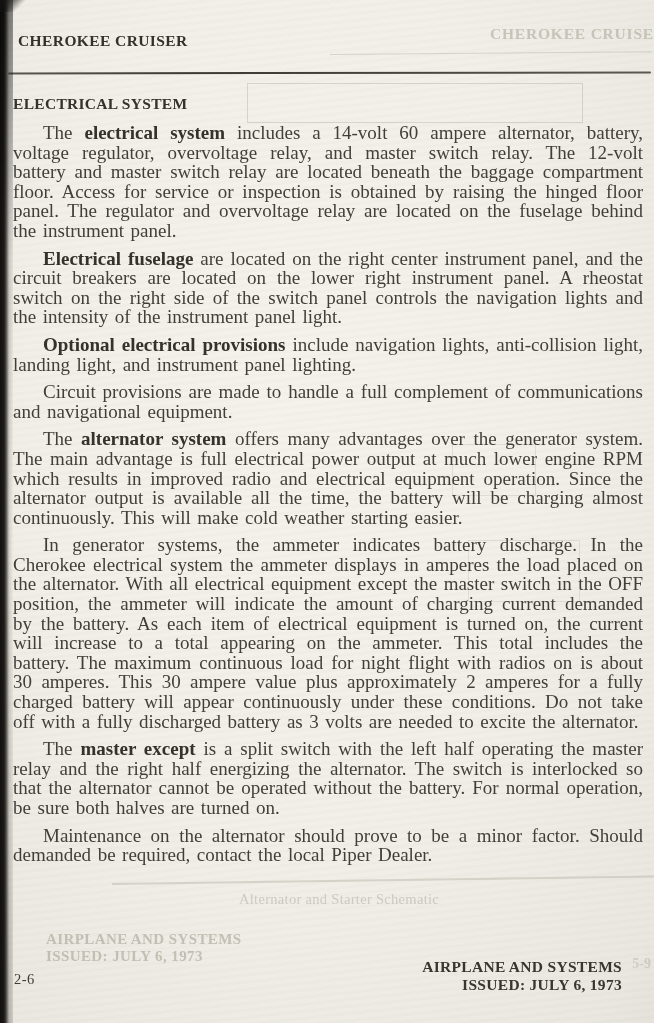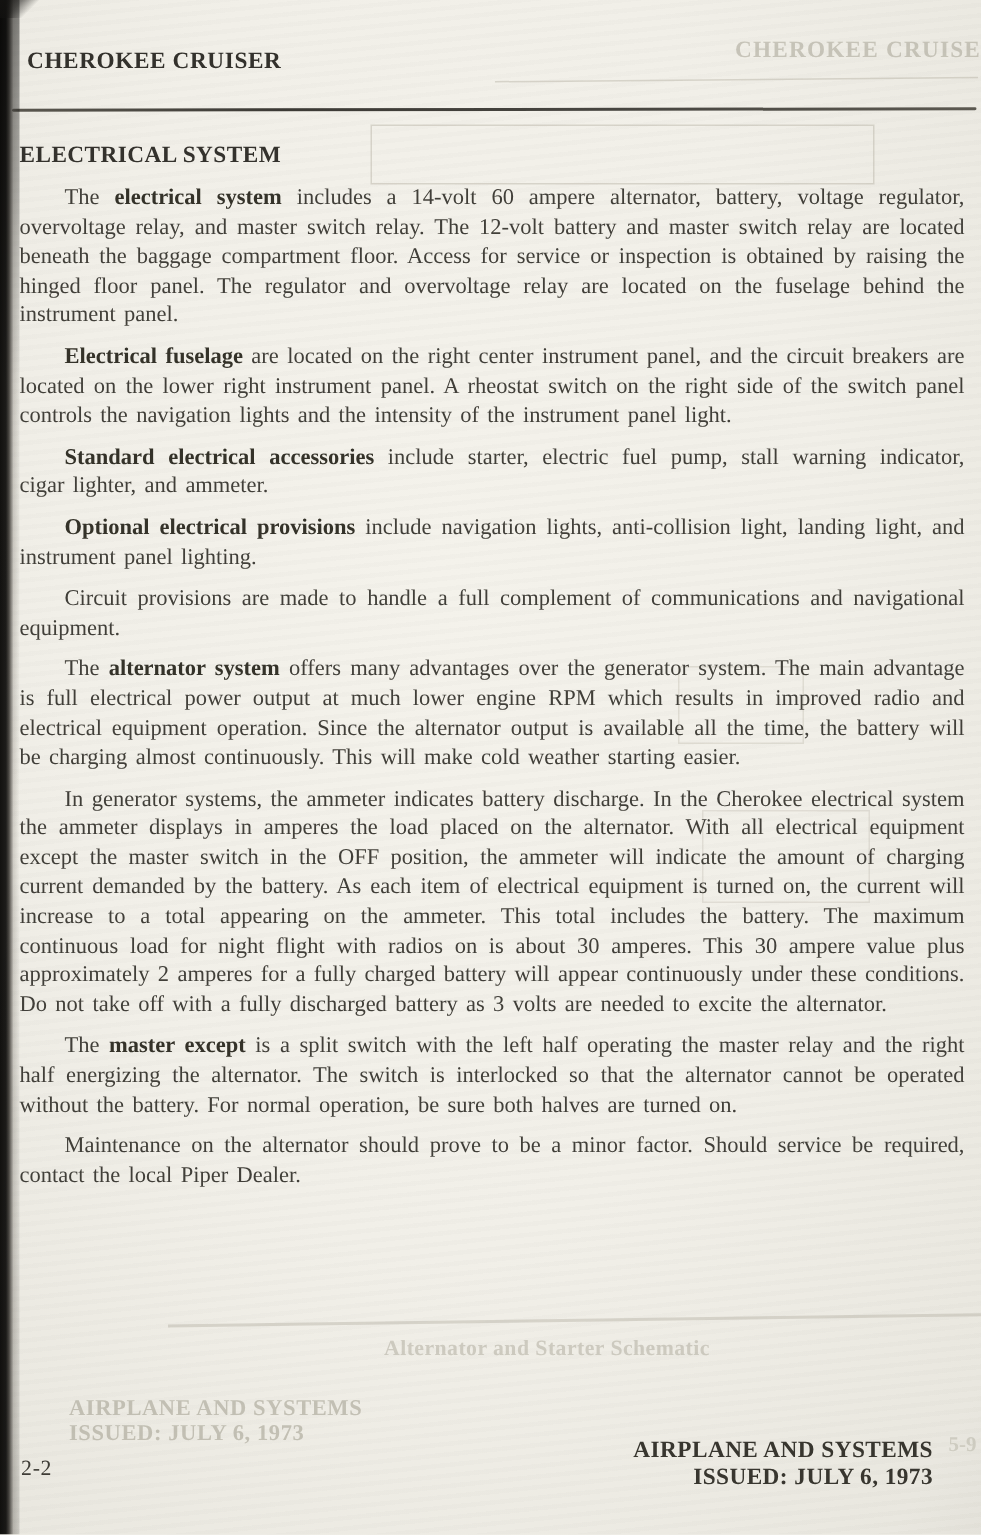--- a/index.html
+++ b/index.html
@@ -39,43 +39,43 @@
     position: absolute; left: 8px; right: 3px; top: 72px; height: 2px;
     background: linear-gradient(90deg, #5a574f, #3c3a35 28%, #474540 62%, #5b5850);
     border-radius: 1px; transform: rotate(-0.08deg);
   }
   .section-heading {
     position: absolute; left: 13px; top: 95px;
     font-size: 15.5px; font-weight: bold; letter-spacing: 0.3px; color: #34322d;
   }
   .content {
     position: absolute; left: 13px; top: 123px; width: 630px;
-    font-size: 15px; line-height: 19.6px; color: #413f39;
+    font-size: 19px; line-height: 19.6px; color: #413f39;
     text-align: justify; word-spacing: 1.8px;
   }
   .para { margin: 0 0 8px 0; text-indent: 30px; }
   .para .lead { font-weight: bold; color: #343229; }
   .footer-right {
     position: absolute; right: 32px; top: 958px; text-align: right;
     font-size: 15.5px; font-weight: bold; line-height: 17.5px;
     letter-spacing: 0.3px; color: #38362f;
   }
   .footer-page-number {
     position: absolute; left: 14px; top: 971px;
     font-size: 14.5px; color: #3e3c36; letter-spacing: 0.5px;
   }
   
   .ghost-footer {
     position: absolute; left: 46px; top: 931px;
     font-size: 15px; font-weight: bold; line-height: 17px;
     letter-spacing: 0.4px; color: rgba(168,164,150,0.62);
   }
   .ghost-caption {
-    position: absolute; left: 256px; top: 891px;
-    font-size: 14.5px; font-weight: bold; letter-spacing: 0.3px;
+    position: absolute; left: 239px; top: 891px;
+    font-size: 14.5px; font-weight: normal; letter-spacing: 0.3px;
     color: rgba(172,168,154,0.5);
   }
   .ghost-pagenum {
     position: absolute; right: 3px; top: 956px;
     font-size: 14px; font-weight: bold; color: rgba(176,172,158,0.45);
   }
   .ghost-box1 {
     position: absolute; left: 247px; top: 83px; width: 336px; height: 40px;
     border: 1px solid rgba(176,172,158,0.42);
   }
@@ -120,29 +120,28 @@
 </div>
 <div class="ghost-pagenum">5-9</div>
 
 <div class="header-title">CHEROKEE CRUISER</div>
 <div class="rule"></div>
 <div class="section-heading">ELECTRICAL SYSTEM</div>
 
 <div class="content">
   <p class="para"><span>The </span><b class="lead">electrical system</b><span> includes a 14-volt 60 ampere alternator, battery, voltage regulator, overvoltage relay, and master switch relay. The 12-volt battery and master switch relay are located beneath the baggage compartment floor. Access for service or inspection is obtained by raising the hinged floor panel. The regulator and overvoltage relay are located on the fuselage behind the instrument panel.</span></p>
   <p class="para"><span></span><b class="lead">Electrical fuselage</b><span> are located on the right center instrument panel, and the circuit breakers are located on the lower right instrument panel. A rheostat switch on the right side of the switch panel controls the navigation lights and the intensity of the instrument panel light.</span></p>
-  <p class="para"><span></span><b class="lead">Standard electrical accessories</b><span> include starter, electric fuel pump, stall warning indicator, cigar lighter, and ammeter.</span></p>
   <p class="para"><span></span><b class="lead">Optional electrical provisions</b><span> include navigation lights, anti-collision light, landing light, and instrument panel lighting.</span></p>
   <p class="para"><span></span><b class="lead"></b><span>Circuit provisions are made to handle a full complement of communications and navigational equipment.</span></p>
   <p class="para"><span>The </span><b class="lead">alternator system</b><span> offers many advantages over the generator system. The main advantage is full electrical power output at much lower engine RPM which results in improved radio and electrical equipment operation. Since the alternator output is available all the time, the battery will be charging almost continuously. This will make cold weather starting easier.</span></p>
   <p class="para"><span></span><b class="lead"></b><span>In generator systems, the ammeter indicates battery discharge. In the Cherokee electrical system the ammeter displays in amperes the load placed on the alternator. With all electrical equipment except the master switch in the OFF position, the ammeter will indicate the amount of charging current demanded by the battery. As each item of electrical equipment is turned on, the current will increase to a total appearing on the ammeter. This total includes the battery. The maximum continuous load for night flight with radios on is about 30 amperes. This 30 ampere value plus approximately 2 amperes for a fully charged battery will appear continuously under these conditions. Do not take off with a fully discharged battery as 3 volts are needed to excite the alternator.</span></p>
   <p class="para"><span>The </span><b class="lead">master except</b><span> is a split switch with the left half operating the master relay and the right half energizing the alternator. The switch is interlocked so that the alternator cannot be operated without the battery. For normal operation, be sure both halves are turned on.</span></p>
-  <p class="para"><span></span><b class="lead"></b><span>Maintenance on the alternator should prove to be a minor factor. Should service be required, contact the local Piper Dealer.</span></p>
+  <p class="para"><span></span><b class="lead"></b><span>Maintenance on the alternator should prove to be a minor factor. Should demanded be required, contact the local Piper Dealer.</span></p>
 </div>
 
-<div class="footer-page-number">2-2</div>
+<div class="footer-page-number">2-6</div>
 <div class="footer-right">
   <div>AIRPLANE AND SYSTEMS</div>
   <div>ISSUED: JULY 6, 1973</div>
 </div>
 
 <div class="binding-strip"></div>
 <div class="corner-mark"></div>
 
 </body></html>

